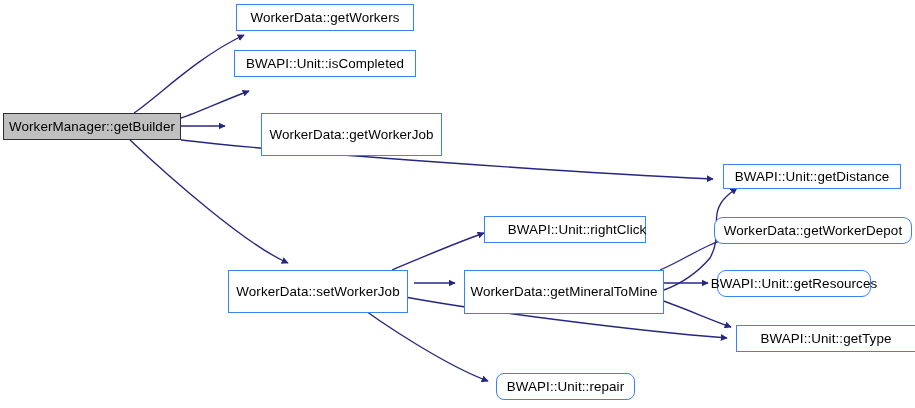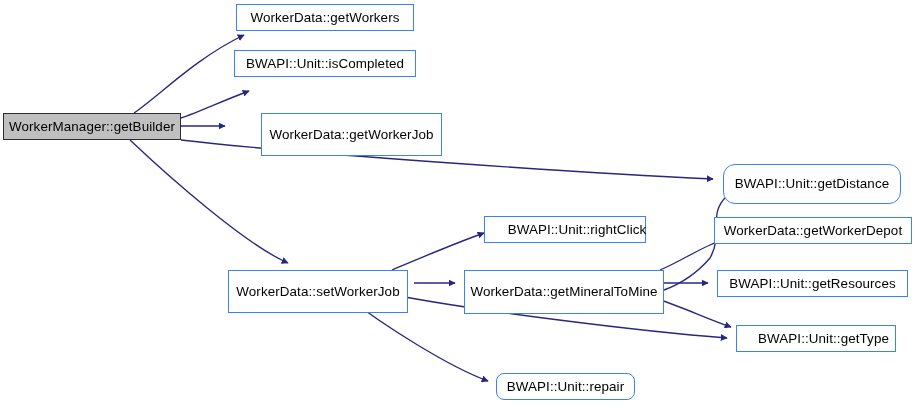--- a/index.html
+++ b/index.html
@@ -100,27 +100,27 @@
       </div>
       <div class="node" style="left: 484px; top: 216px; width: 162px; height: 27px; padding-left: 24px;">
         <span class="node-label">BWAPI::Unit::rightClick</span>
       </div>
       <div class="node" style="left: 464px; top: 270px; width: 200px; height: 44px;">
         <span class="node-label">WorkerData::getMineralToMine</span>
       </div>
       <div class="node" style="left: 496px; top: 373px; width: 139px; height: 27px; border-radius: 8px;">
         <span class="node-label">BWAPI::Unit::repair</span>
       </div>
-      <div class="node" style="left: 723px; top: 164px; width: 178px; height: 40px; border-radius: 12px;">
+      <div class="node" style="left: 723px; top: 164px; width: 178px; height: 25px;">
         <span class="node-label">BWAPI::Unit::getDistance</span>
       </div>
-      <div class="node" style="left: 714px; top: 217px; width: 198px; height: 27px;">
+      <div class="node" style="left: 714px; top: 217px; width: 198px; height: 27px; border-radius: 9px;">
         <span class="node-label">WorkerData::getWorkerDepot</span>
       </div>
-      <div class="node" style="left: 717px; top: 270px; width: 191px; height: 27px;">
+      <div class="node" style="left: 717px; top: 270px; width: 154px; height: 27px; border-radius: 9px;">
         <span class="node-label">BWAPI::Unit::getResources</span>
       </div>
-      <div class="node" style="left: 736px; top: 325px; width: 160px; height: 27px; justify-content: flex-end;">
+      <div class="node" style="left: 736px; top: 325px; width: 180px; height: 27px;">
         <span class="node-label">BWAPI::Unit::getType</span>
       </div>
     </div>
 
 </div>
 
 </body></html>

